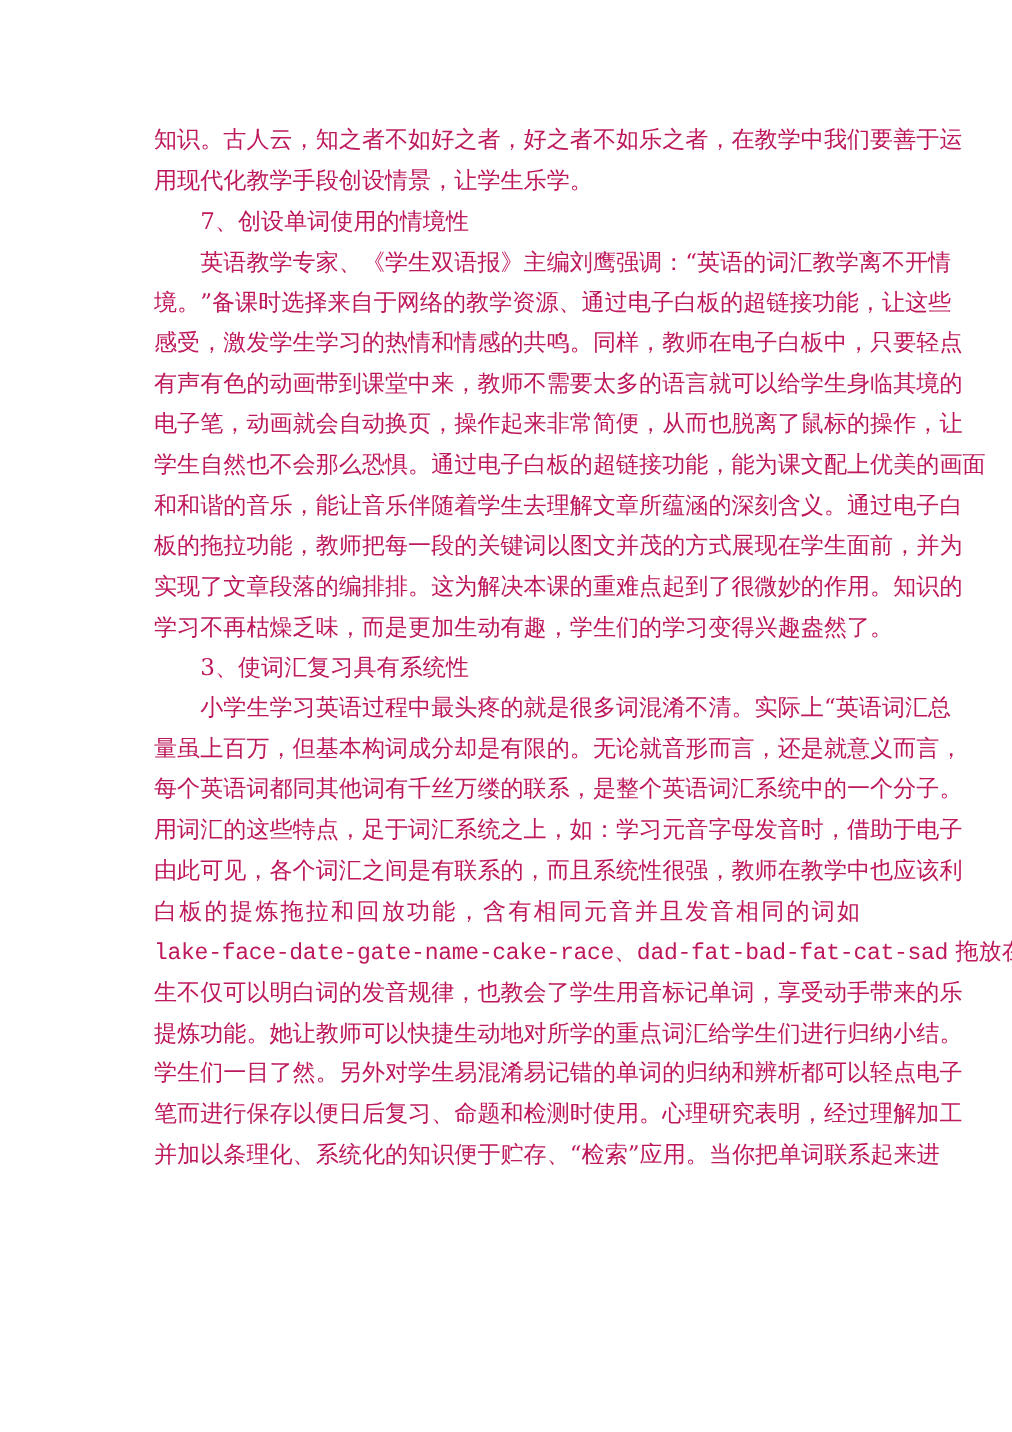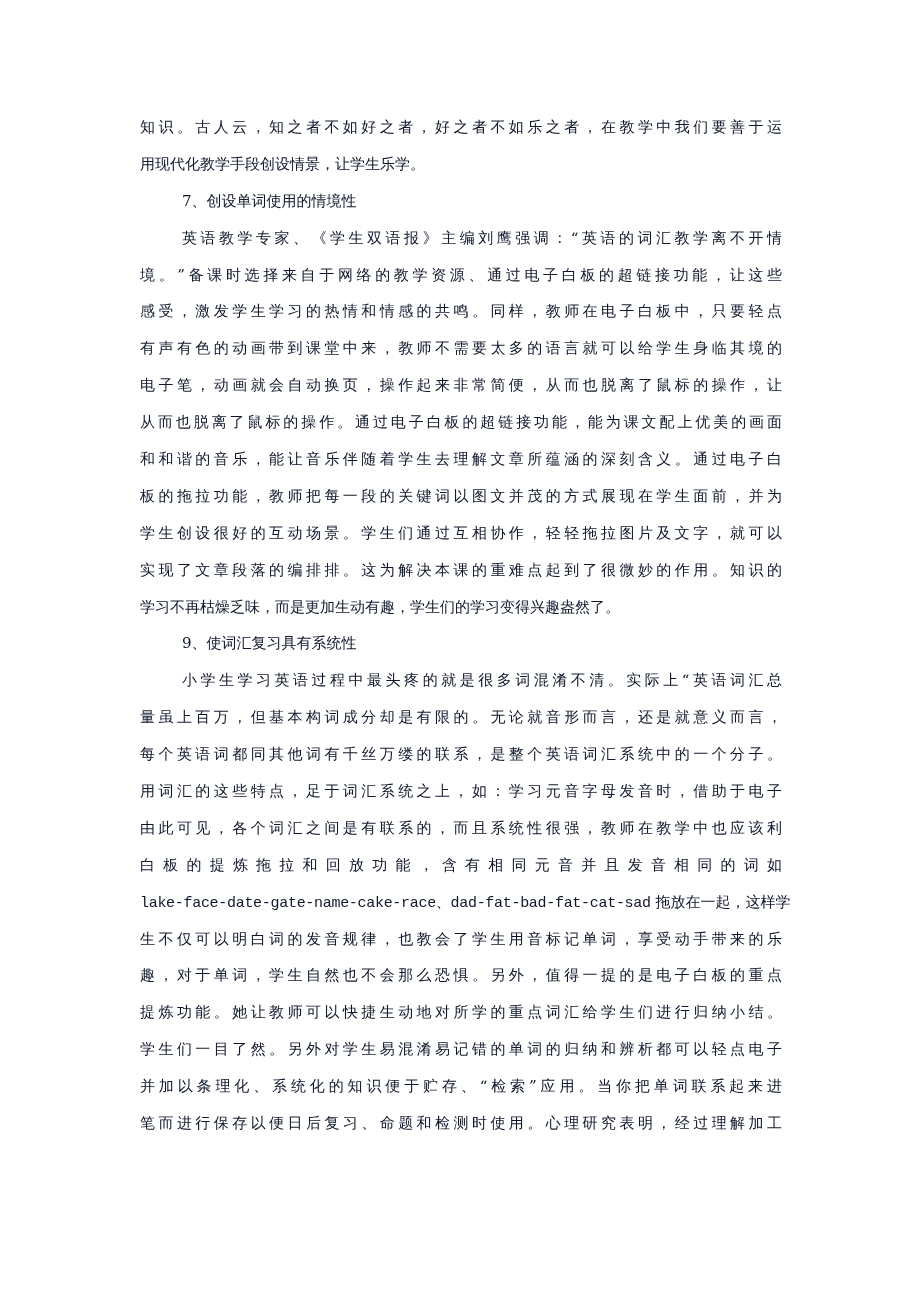--- a/index.html
+++ b/index.html
@@ -1,55 +1,53 @@
 <!DOCTYPE html>
 <html><head>
 <meta charset="utf-8">
 <style>
   html, body { margin:0; padding:0; background:#ffffff; }
   body { width:920px; height:1302px; overflow:hidden; position:relative; }
   .page { position:absolute; left:0; top:0; width:920px; height:1302px; background:#fff; }
   .content { position:absolute; left:140px; top:109px; width:642px; }
   .line {
-    height:36.9px; line-height:36.9px; font-size:15px;
+    height:36.9px; line-height:36.9px; font-size:21px;
     font-family: "DejaVu Serif", "Liberation Serif", serif;
-    color:#0f172a; white-space:nowrap; text-align:justify; text-align-last:justify;
+    color:#be185d; white-space:nowrap; text-align:justify; text-align-last:justify;
   }
   .line.last { text-align-last:left; }
   .line.indent { padding-left:42px; }
   .heading { font-family: "DejaVu Serif", "Liberation Serif", serif; }
   .latin { font-family: Liberation Mono, monospace; letter-spacing:-0.3px; }
 </style>
 </head>
 <body>
 
 <div class="page">
   <div class="content">
     <div class="line">知识。古人云，知之者不如好之者，好之者不如乐之者，在教学中我们要善于运</div>
     <div class="line last">用现代化教学手段创设情景，让学生乐学。</div>
     <div class="line indent last heading">7、创设单词使用的情境性</div>
     <div class="line indent">英语教学专家、《学生双语报》主编刘鹰强调：“英语的词汇教学离不开情</div>
     <div class="line">境。”备课时选择来自于网络的教学资源、通过电子白板的超链接功能，让这些</div>
     <div class="line">感受，激发学生学习的热情和情感的共鸣。同样，教师在电子白板中，只要轻点</div>
     <div class="line">有声有色的动画带到课堂中来，教师不需要太多的语言就可以给学生身临其境的</div>
     <div class="line">电子笔，动画就会自动换页，操作起来非常简便，从而也脱离了鼠标的操作，让</div>
-    <div class="line">从而也脱离了鼠标的操作。通过电子白板的超链接功能，能为课文配上优美的画面</div>
+    <div class="line">学生自然也不会那么恐惧。通过电子白板的超链接功能，能为课文配上优美的画面</div>
     <div class="line">和和谐的音乐，能让音乐伴随着学生去理解文章所蕴涵的深刻含义。通过电子白</div>
     <div class="line">板的拖拉功能，教师把每一段的关键词以图文并茂的方式展现在学生面前，并为</div>
-    <div class="line">学生创设很好的互动场景。学生们通过互相协作，轻轻拖拉图片及文字，就可以</div>
     <div class="line">实现了文章段落的编排排。这为解决本课的重难点起到了很微妙的作用。知识的</div>
     <div class="line last">学习不再枯燥乏味，而是更加生动有趣，学生们的学习变得兴趣盎然了。</div>
-    <div class="line indent last heading">9、使词汇复习具有系统性</div>
+    <div class="line indent last heading">3、使词汇复习具有系统性</div>
     <div class="line indent">小学生学习英语过程中最头疼的就是很多词混淆不清。实际上“英语词汇总</div>
     <div class="line">量虽上百万，但基本构词成分却是有限的。无论就音形而言，还是就意义而言，</div>
     <div class="line">每个英语词都同其他词有千丝万缕的联系，是整个英语词汇系统中的一个分子。</div>
     <div class="line">用词汇的这些特点，足于词汇系统之上，如：学习元音字母发音时，借助于电子</div>
     <div class="line">由此可见，各个词汇之间是有联系的，而且系统性很强，教师在教学中也应该利</div>
     <div class="line">白板的提炼拖拉和回放功能，含有相同元音并且发音相同的词如</div>
     <div class="line last"><span class="latin">lake-face-date-gate-name-cake-race、dad-fat-bad-fat-cat-sad</span><span> 拖放在一起，这样学</span></div>
     <div class="line">生不仅可以明白词的发音规律，也教会了学生用音标记单词，享受动手带来的乐</div>
-    <div class="line">趣，对于单词，学生自然也不会那么恐惧。另外，值得一提的是电子白板的重点</div>
     <div class="line">提炼功能。她让教师可以快捷生动地对所学的重点词汇给学生们进行归纳小结。</div>
     <div class="line">学生们一目了然。另外对学生易混淆易记错的单词的归纳和辨析都可以轻点电子</div>
+    <div class="line">笔而进行保存以便日后复习、命题和检测时使用。心理研究表明，经过理解加工</div>
     <div class="line">并加以条理化、系统化的知识便于贮存、“检索”应用。当你把单词联系起来进</div>
-    <div class="line">笔而进行保存以便日后复习、命题和检测时使用。心理研究表明，经过理解加工</div>
   </div>
 </div>
 
 </body></html>

